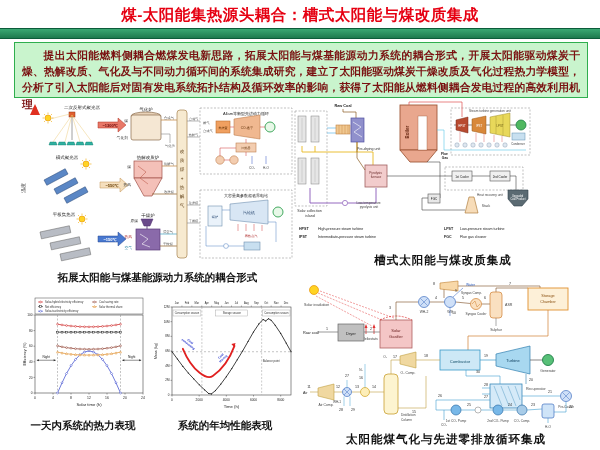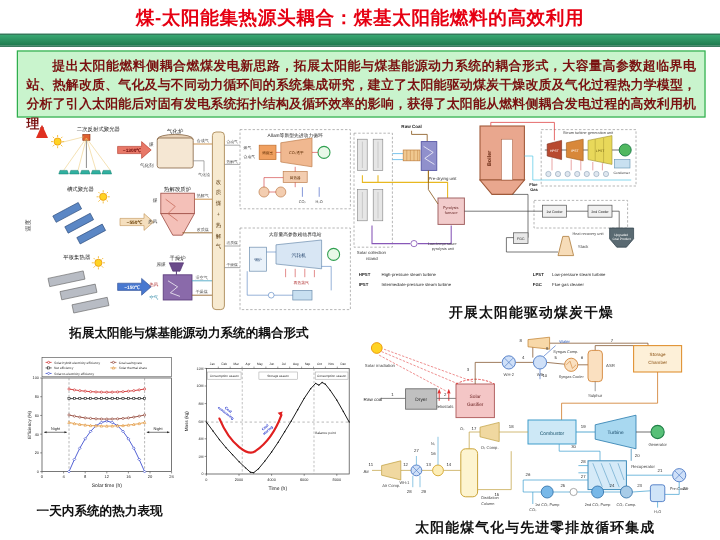--- a/index.html
+++ b/index.html
@@ -15,24 +15,24 @@
   .summary p{margin:0;text-indent:2em;}
   .cap{position:absolute;text-align:center;color:#111;}
   svg{position:absolute;font-family:"Liberation Sans",sans-serif;}
   text{font-family:"Liberation Sans",sans-serif;}
 </style>
 </head>
 <body>
 
 <div id="page">
 
-  <div class="title">煤-太阳能集热源头耦合：煤基太阳能燃料的高效利用</div>
+  <div class="title">煤-太阳能集热源头耦合：槽式太阳能与煤改质集成</div>
   <div class="greenbar"></div>
   <div class="summary">
-    <p>提出太阳能燃料侧耦合燃煤发电新思路，拓展太阳能与煤基能源动力系统的耦合形式，大容量高参数超临界电站、热解改质、气化及与不同动力循环间的系统集成研究，建立了太阳能驱动煤炭干燥改质及气化过程热力学模型，分析了引入太阳能后对固有发电系统拓扑结构及循环效率的影响，获得了太阳能从燃料侧耦合发电过程的高效利用机理。</p>
+    <p>提出太阳能燃料侧耦合燃煤发电新思路，拓展太阳能与煤基能源动力系统的耦合形式，开展太阳能驱动煤炭干燥、热解改质、气化及与不同动力循环间的系统集成研究，建立了太阳能驱动煤炭干燥改质及气化过程热力学模型，分析了引入太阳能后对固有发电系统拓扑结构及循环效率的影响，获得了太阳能从燃料侧耦合发电过程的高效利用机理。</p>
   </div>
 
   <svg id="leftsvg" style="left:20px;top:98px;" width="275" height="170" viewBox="0 0 275 170">
     <defs>
       <linearGradient id="tgrad" x1="0" y1="1" x2="0" y2="0">
         <stop offset="0" stop-color="#f8c8b0"></stop>
           <stop offset="1" stop-color="#e03020"></stop>
       </linearGradient>
       <g id="sun">
         <circle r="3" fill="#ffd324" stroke="#e89000" stroke-width="0.6"></circle>
@@ -355,21 +355,21 @@
       <text x="5" y="130" font-weight="bold">HPST</text>
       <text x="24" y="130">High-pressure steam turbine</text>
       <text x="150" y="130" font-weight="bold">LPST</text>
       <text x="166" y="130">Low-pressure steam turbine</text>
       <text x="5" y="138" font-weight="bold">IPST</text>
       <text x="24" y="138">Intermediate-pressure steam turbine</text>
       <text x="150" y="138" font-weight="bold">FGC</text>
       <text x="166" y="138">Flue gas cleaner</text>
     </g>
   </svg>
-  <div class="cap" style="left:294px;top:253px;width:298px;font-size:11.5px;font-weight:bold;letter-spacing:1px;">开展太阳能驱动煤炭干燥</div>
+  <div class="cap" style="left:294px;top:253px;width:298px;font-size:11.5px;font-weight:bold;letter-spacing:1px;">槽式太阳能与煤改质集成</div>
 
   <svg id="c1" style="left:22px;top:293px;" width="126" height="122" viewBox="0 0 126 122">
       <rect x="13" y="5" width="108" height="16" fill="#fff" stroke="#444" stroke-width="0.5"></rect>
       <line x1="16" y1="9" x2="21" y2="9" stroke="#cc2020" stroke-width="0.6"></line>
       <circle cx="18.5" cy="9" r="0.9" fill="#fff" stroke="#cc2020" stroke-width="0.5"></circle>
       <text x="23" y="10" font-size="2.7" fill="#333" text-anchor="start">Solar-hybrid electricity efficiency</text>
       <line x1="16" y1="13.6" x2="21" y2="13.6" stroke="#222222" stroke-width="0.6"></line>
       <rect x="17.6" y="12.7" width="1.8" height="1.8" fill="#fff" stroke="#222222" stroke-width="0.5"></rect>
       <text x="23" y="14.6" font-size="2.7" fill="#333" text-anchor="start">Net efficiency</text>
       <line x1="16" y1="18.2" x2="21" y2="18.2" stroke="#3344cc" stroke-width="0.6"></line>
@@ -589,20 +589,21 @@
       <circle cx="119.16666666666667" cy="29.200000000000003" r="0.55" fill="#111111"></circle>
       <circle cx="123.24200913242008" cy="34.33333333333334" r="0.55" fill="#111111"></circle>
       <circle cx="128.675799086758" cy="42.39999999999999" r="0.55" fill="#111111"></circle>
       <circle cx="134.1095890410959" cy="51.93333333333333" r="0.55" fill="#111111"></circle>
       <circle cx="139" cy="60.733333333333334" r="0.55" fill="#111111"></circle>
       <path d="M30.8675799086758,57.8 C40.37671232876713,80.53333333333333 55.31963470319634,89.33333333333333 60.75342465753425,84.93333333333334 C71.62100456621005,77.6 78.41324200913242,65.86666666666667 82.48858447488584,54.86666666666667" fill="none" stroke="#e02020" stroke-width="1.8" stroke-linecap="round"></path>
       <polygon points="83.57534246575344,51.93333333333333 79.37534246575343,52.93333333333333 82.17534246575343,56.13333333333333" fill="#e02020"></polygon>
       <text font-size="3" fill="#2233cc" font-weight="bold" text-anchor="middle" transform="rotate(38 37.65981735159817 51.2)"><tspan x="37.65981735159817" y="51.2">Coal</tspan><tspan x="37.65981735159817" y="54.6">consuming</tspan></text>
       <text font-size="3" fill="#2233cc" font-weight="bold" text-anchor="middle" transform="rotate(-42 69.58333333333334 65.86666666666667)"><tspan x="69.58333333333334" y="65.86666666666667">Coal</tspan><tspan x="69.58333333333334" y="69.26666666666668">storing</tspan></text>
     </svg>
+  <div class="cap" style="left:152px;top:419px;width:146px;font-size:10.5px;font-weight:600;">系统的年均性能表现</div>
 
   <svg id="gassvg" style="left:300px;top:280px;" width="292" height="150" viewBox="0 0 292 150">
 
     <g>
       <circle cx="14" cy="10" r="4.5" fill="#ffd324" stroke="#e89000" stroke-width="0.7"></circle>
       <g stroke="#e03030" stroke-width="0.45" stroke-dasharray="2,1.2">
         <line x1="18" y1="13" x2="82" y2="40"></line>
           <line x1="16" y1="16" x2="72" y2="46"></line>
           <line x1="20" y1="11" x2="94" y2="38"></line>
       </g>

